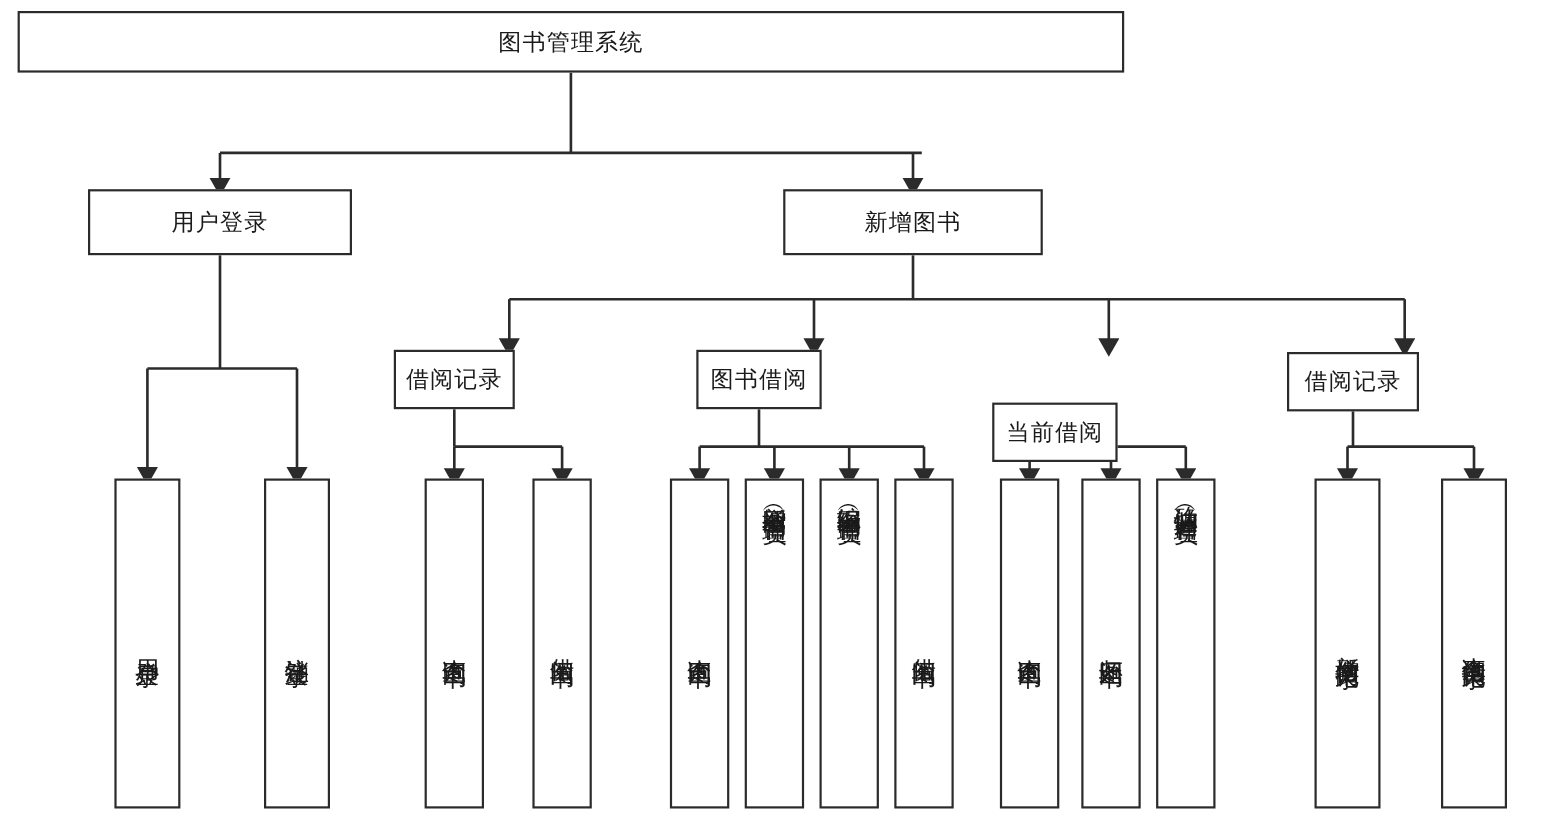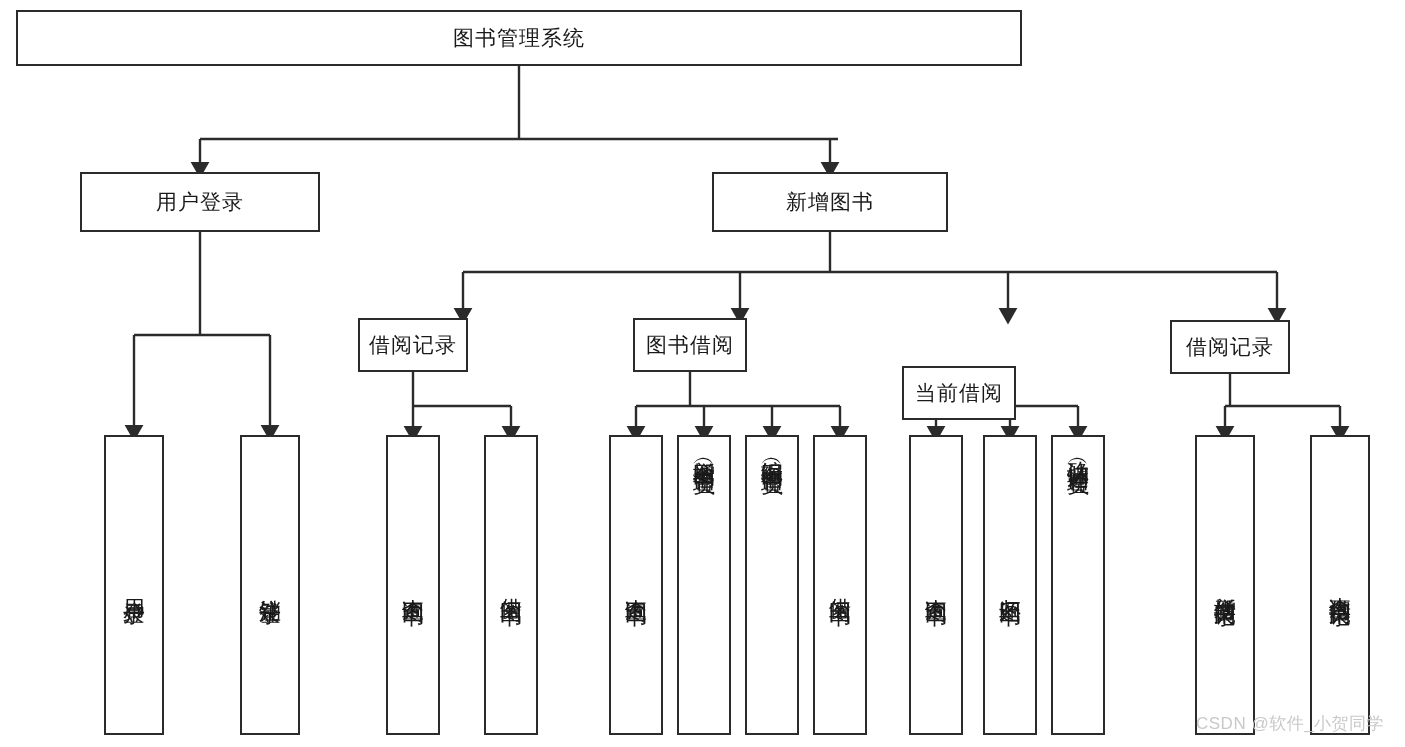--- a/index.html
+++ b/index.html
@@ -165,15 +165,14 @@
     <span class="vtext">确认归还（管理员）</span>
   </div>
 
   <div class="node v mid" style="left:1195px;top:435px;width:60px;height:300px;">
     <span class="vtext">新增借阅记录</span>
   </div>
   <div class="node v mid" style="left:1310px;top:435px;width:60px;height:300px;">
     <span class="vtext">查询借阅记录</span>
   </div>
 
-  <div id="watermark">CSDN @软件_小贺同学</div>
 
 </div>
 
 </body></html>

